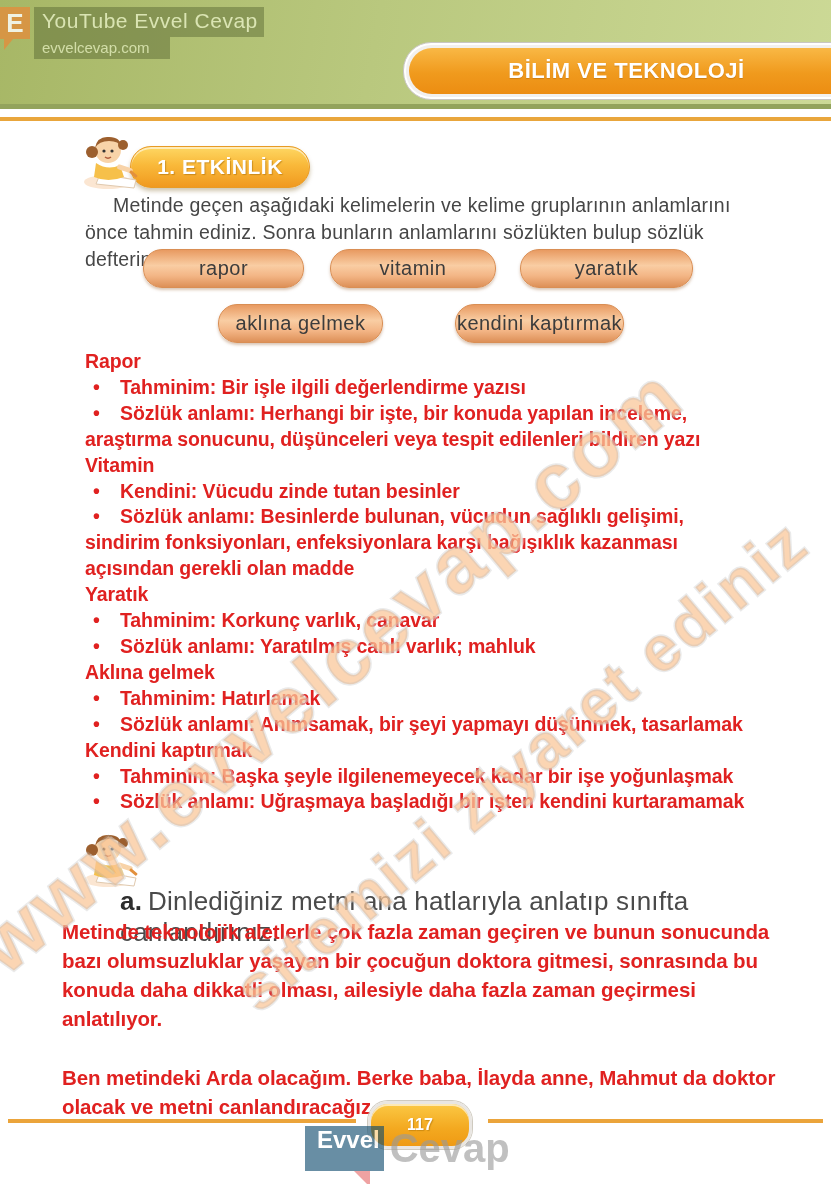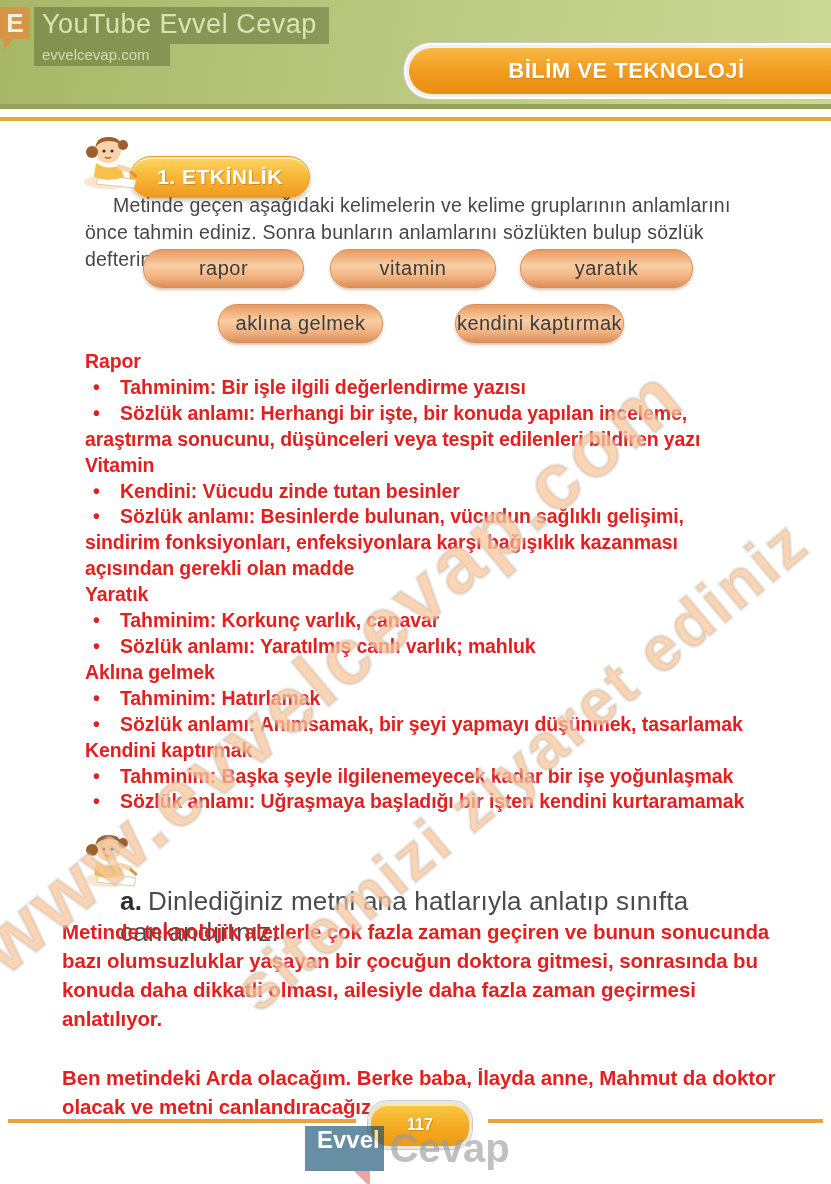--- a/index.html
+++ b/index.html
@@ -23,21 +23,21 @@
     font-weight:bold;font-size:26px;display:flex;align-items:center;justify-content:center;
     position:relative;
   }
   .logo-e::after{
     content:"";position:absolute;left:4px;top:32px;
     border-left:9px solid #e18f3e;border-bottom:11px solid transparent;
   }
   .logo-lines{margin-left:4px;}
   .logo-l1{
     background:rgba(84,99,48,.55);color:#e4edc2;
-    font-size:27px;padding:2px 12px 4px 8px;letter-spacing:.5px;
+    font-size:21px;padding:2px 6px 4px 8px;letter-spacing:.5px;
   }
   .logo-l2{
     display:inline-block;background:rgba(84,99,48,.55);color:#dbe5b5;
     font-size:15px;padding:2px 20px 3px 8px;
   }
 
   
   .unit-badge-wrap{
     position:absolute;right:-14px;top:42px;width:440px;height:56px;
     background:#f2f0ee;border:1px solid #c9c6c2;
@@ -53,21 +53,21 @@
     text-shadow:0 1px 1px rgba(160,90,0,.4);
   }
 
   .orange-rule{
     position:absolute;left:0;top:117px;width:831px;height:4px;background:#e9a63c;
   }
 
   
   .act-header{position:absolute;height:48px;}
   .act-pill{
-    position:absolute;left:52px;top:20px;width:178px;height:40px;
+    position:absolute;left:52px;top:10px;width:178px;height:40px;
     background:linear-gradient(#fed763,#f9b93a 45%,#f0991f);
     border-radius:21px;border:1px solid #e89b25;
     box-shadow:0 3px 4px rgba(120,90,20,.35), inset 0 2px 0 rgba(255,255,255,.55);
     color:#ffffff;font-size:21px;font-weight:bold;letter-spacing:.5px;
     display:flex;align-items:center;justify-content:center;
     text-shadow:1px 1px 1px rgba(170,110,10,.55);
   }
   .act-char{position:absolute;left:0;top:-6px;z-index:2;}
 
   

